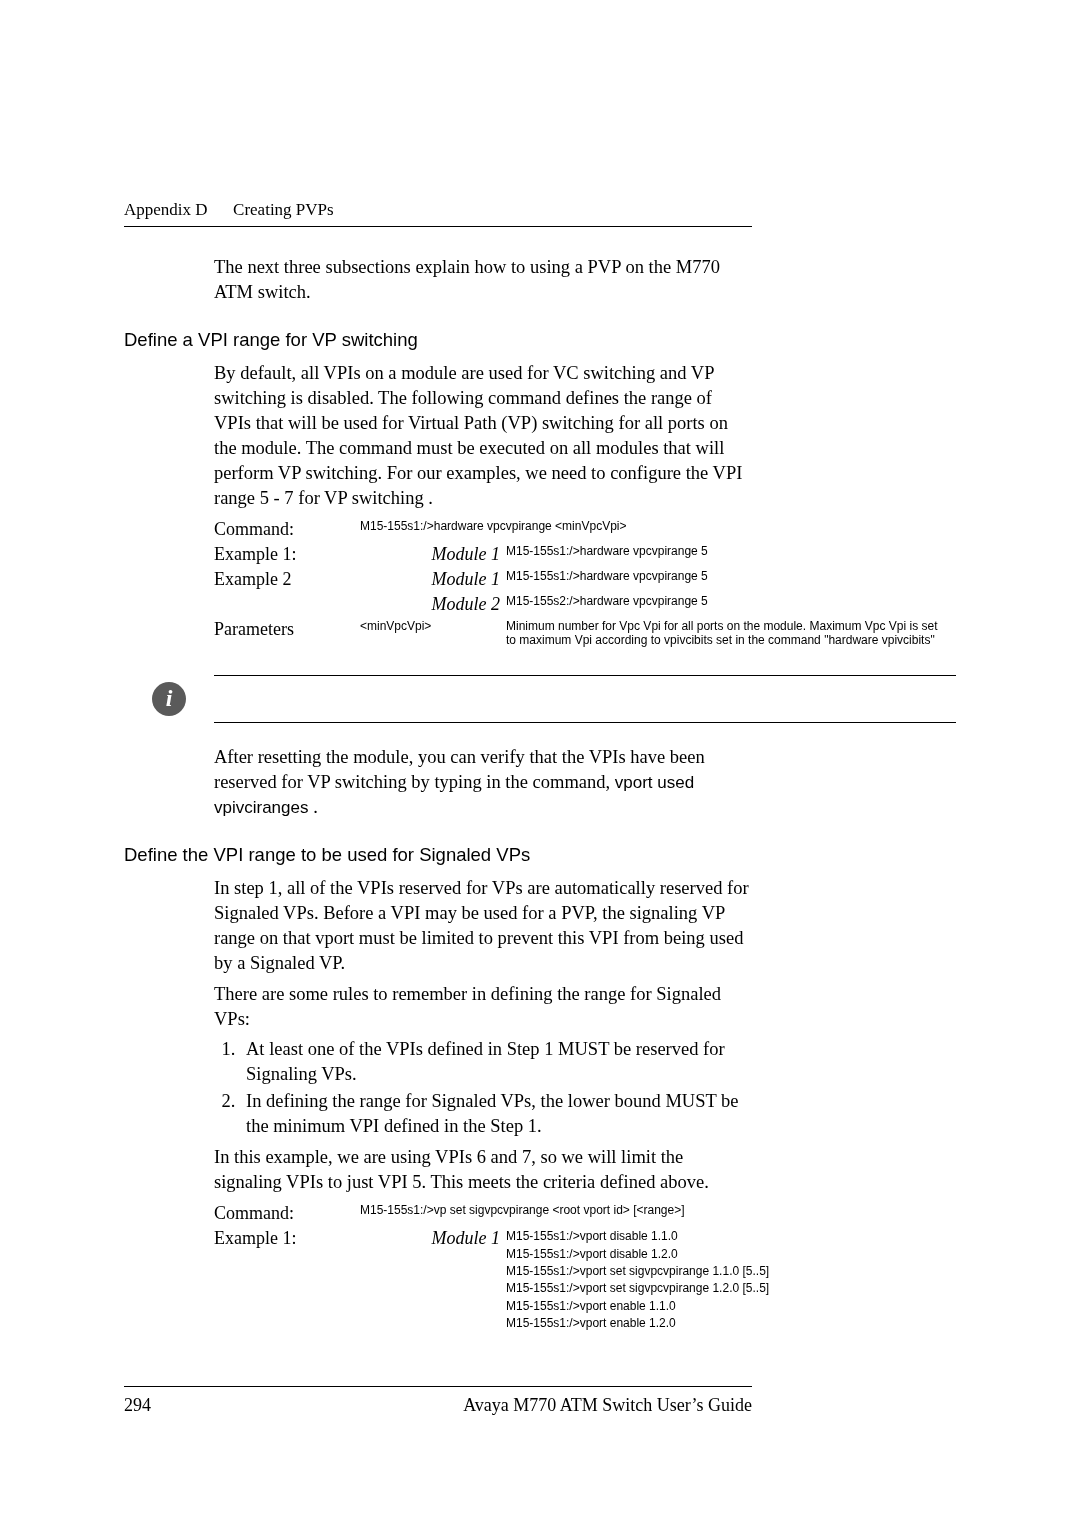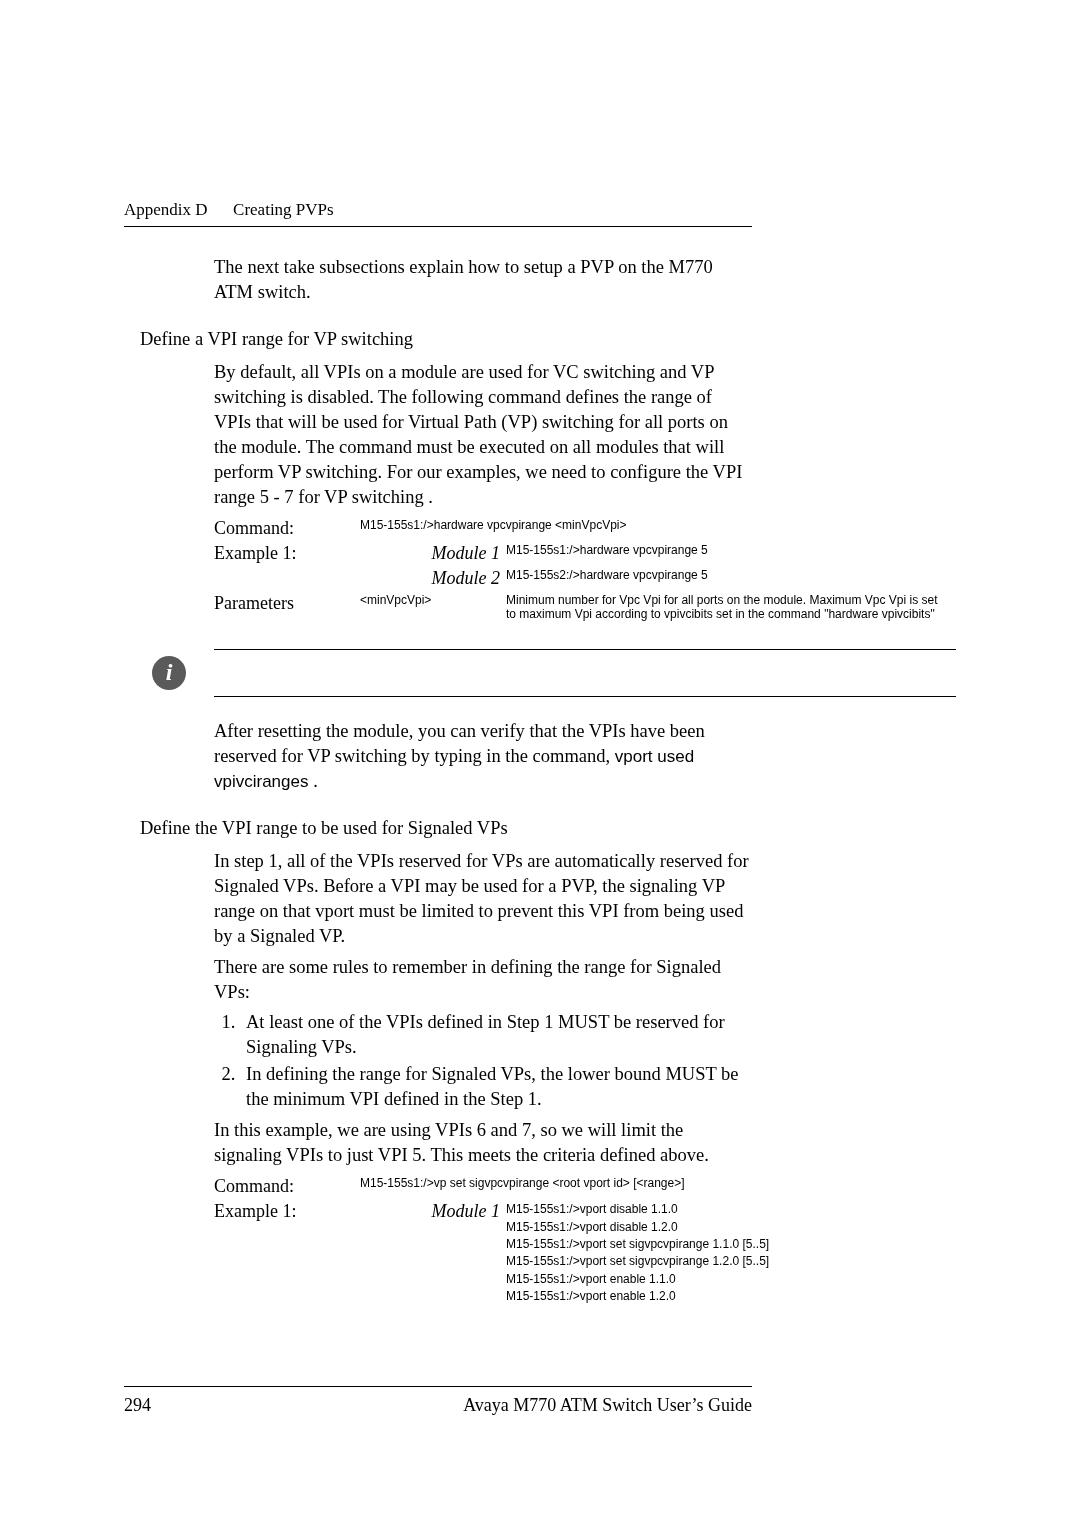--- a/index.html
+++ b/index.html
@@ -31,24 +31,24 @@
     margin: 0 0 28px 0;
   }
   .body-text {
     margin-left: 90px;
     font-size: 18.5px;
     line-height: 1.35;
     font-family: 'Palatino Linotype', Palatino, Georgia, serif;
   }
   .body-text p { margin: 0 0 6px 0; }
   .section-head {
-    font-family: Liberation Serif, serif;
+    font-family: Liberation Sans, sans-serif;
     font-size: 18.5px;
     color: #000;
-    margin: 24px 0 10px 16px;
+    margin: 24px 0 10px 0;
   }
   .cmd-table {
     margin-left: 90px;
     width: 742px;
     border-collapse: collapse;
     font-size: 18px;
   }
   .cmd-table td {
     vertical-align: top;
     padding: 2px 6px 2px 0;
@@ -145,36 +145,41 @@
 <div class="page">
 
   <div class="running-head">
     <span>Appendix D</span>
     &nbsp;&nbsp;&nbsp;&nbsp;
     <span>Creating PVPs</span>
   </div>
   <hr class="hr-full">
 
   <div class="body-text">
-    <p>The next take subsections explain how to setup a PVP on the M770 ATM switch.</p>
+    <p>The next three subsections explain how to using a PVP on the M770 ATM switch.</p>
   </div>
 
   <div class="section-head">Define a VPI range for VP switching</div>
   <div class="body-text">
     <p>By default, all VPIs on a module are used for VC switching and VP switching is disabled.  The following command defines the range of VPIs that will be used for Virtual Path (VP) switching for all ports on the module. The command must be executed on all modules that will perform VP switching. For our examples, we need to configure the VPI range 5 - 7 for VP switching .</p>
   </div>
 
   <table class="cmd-table">
     <tbody>
         <tr>
       <td class="col-label">Command:</td>
       <td class="col-mono" colspan="2">M15-155s1:/&gt;hardware vpcvpirange &lt;minVpcVpi&gt;</td>
     </tr>
     <tr>
       <td class="col-label">Example 1:</td>
+      <td class="col-mid">Module 1</td>
+      <td class="col-mono">M15-155s1:/&gt;hardware vpcvpirange 5</td>
+    </tr>
+    <tr>
+      <td class="col-label">Example 2</td>
       <td class="col-mid">Module 1</td>
       <td class="col-mono">M15-155s1:/&gt;hardware vpcvpirange 5</td>
     </tr>
     <tr>
       <td class="col-label"></td>
       <td class="col-mid">Module 2</td>
       <td class="col-mono">M15-155s2:/&gt;hardware vpcvpirange 5</td>
     </tr>
     <tr>
       <td class="col-label">Parameters</td>

